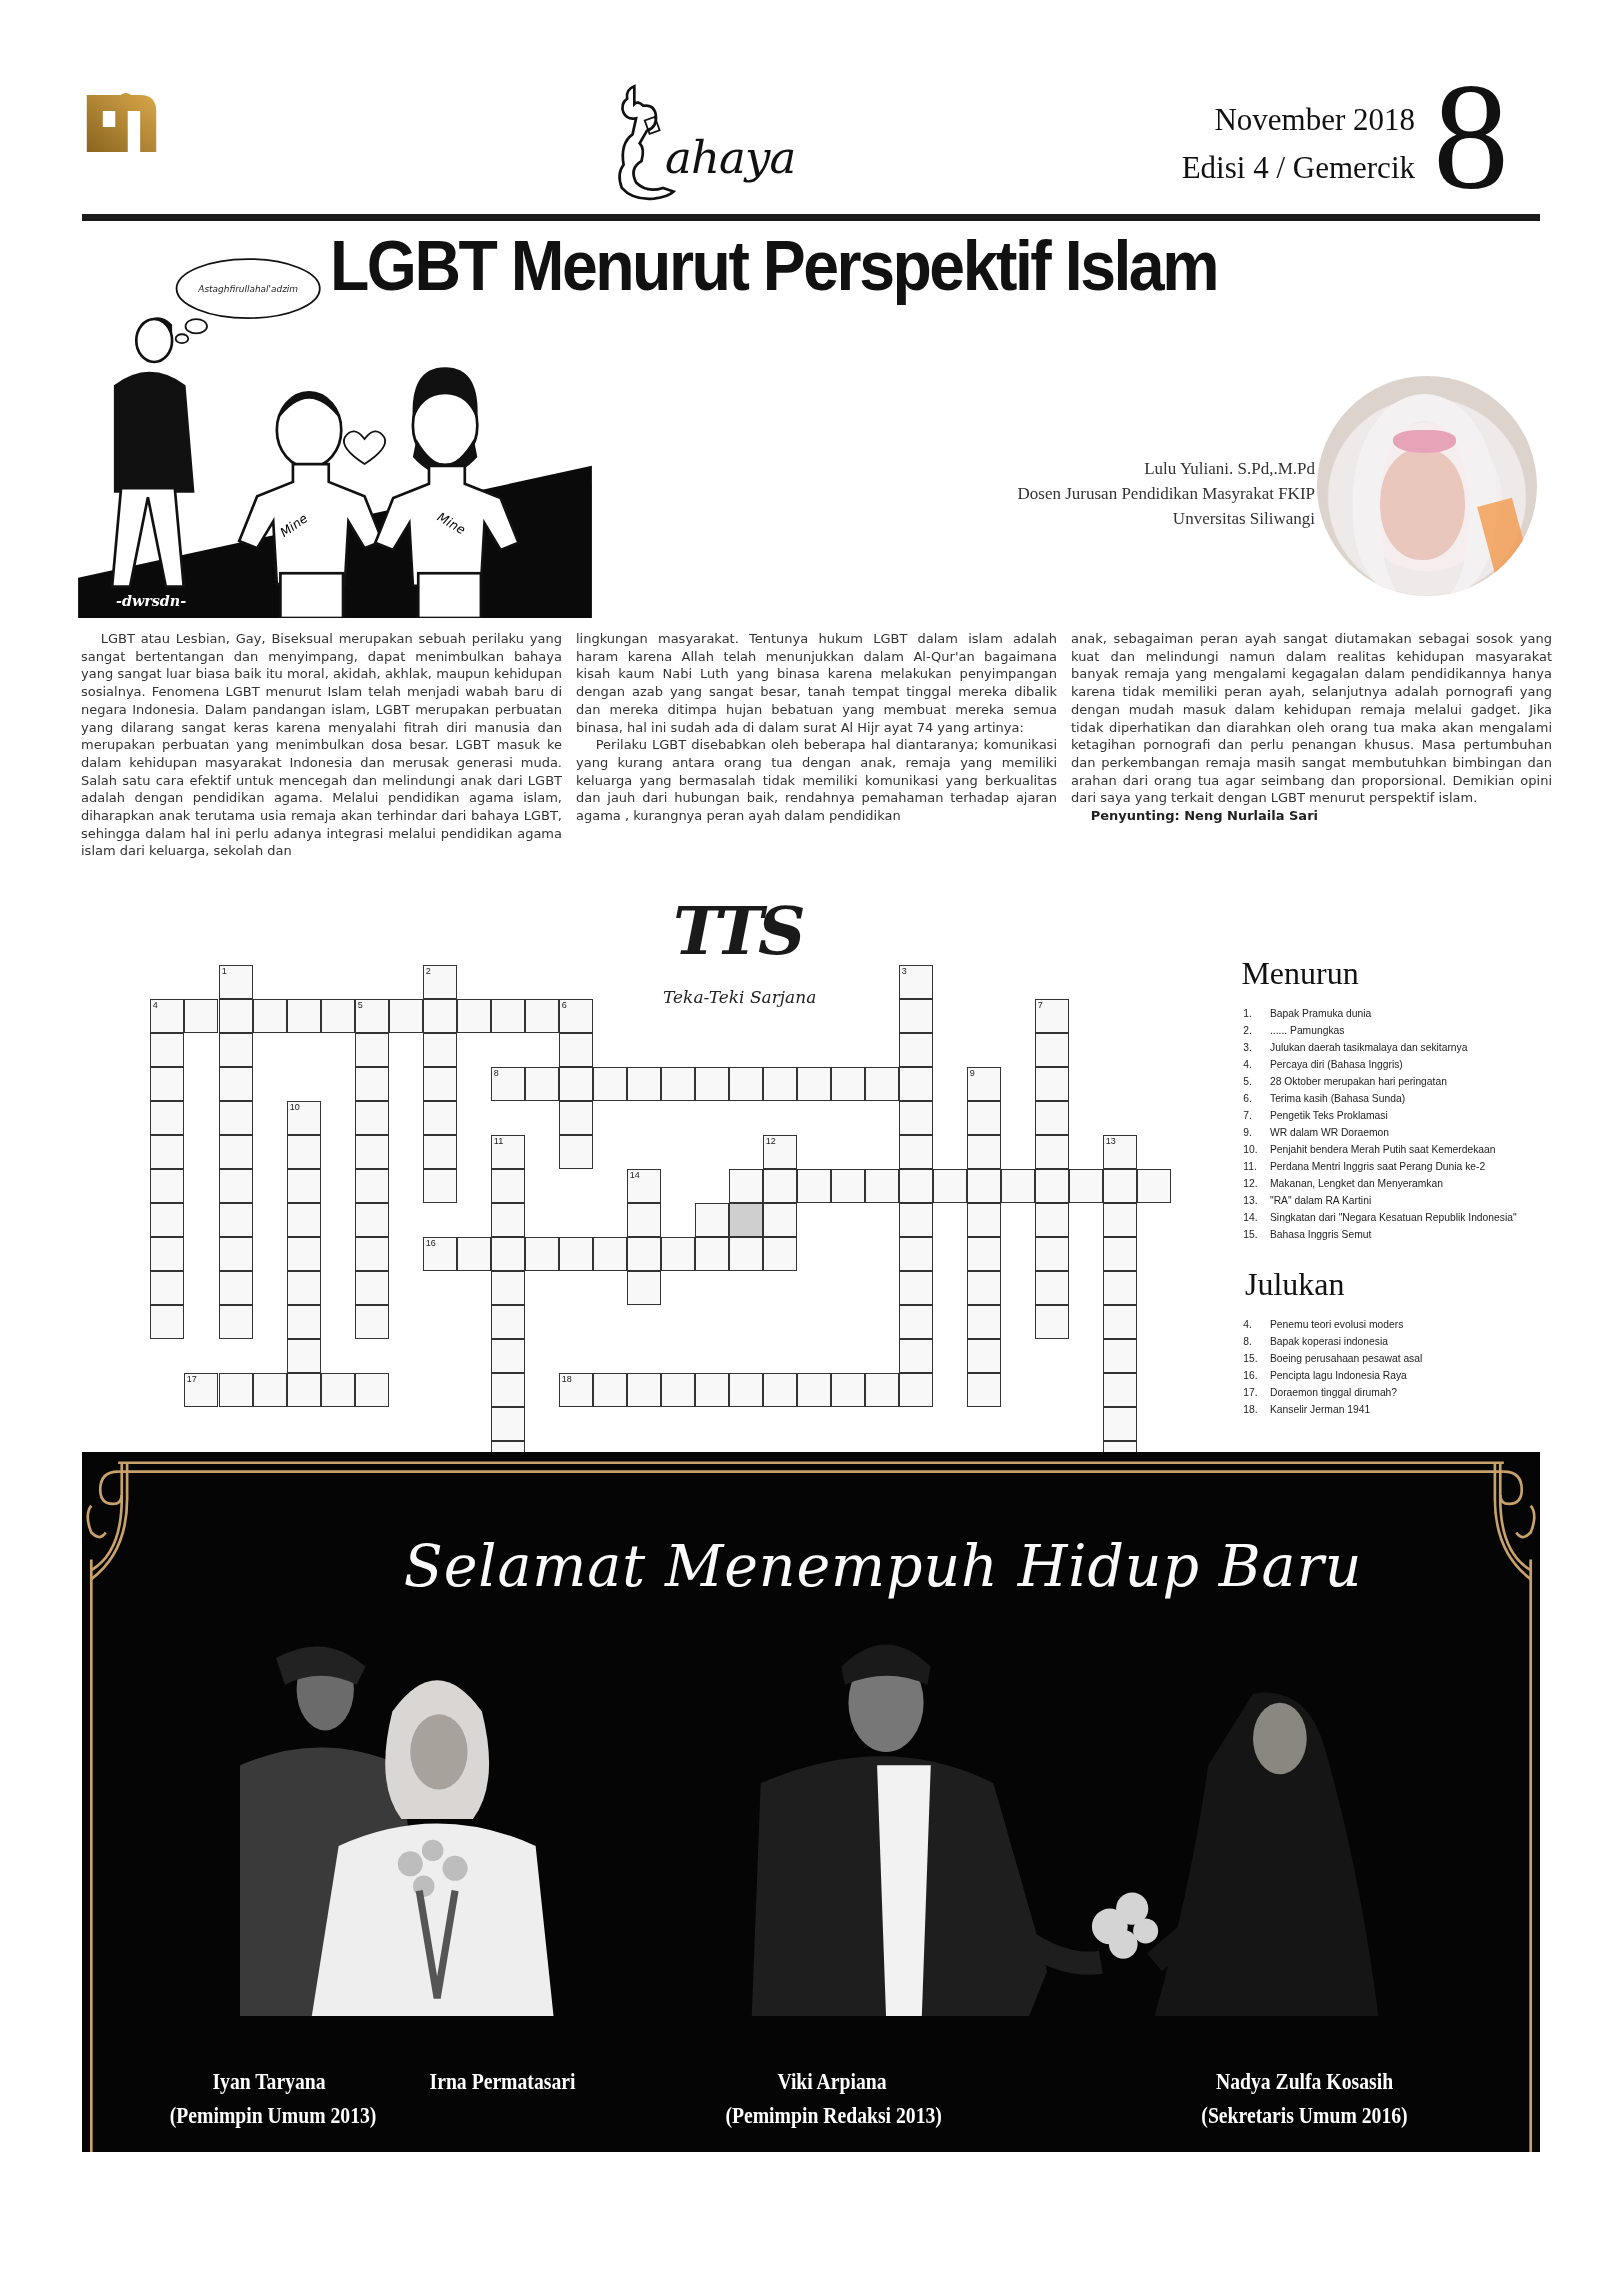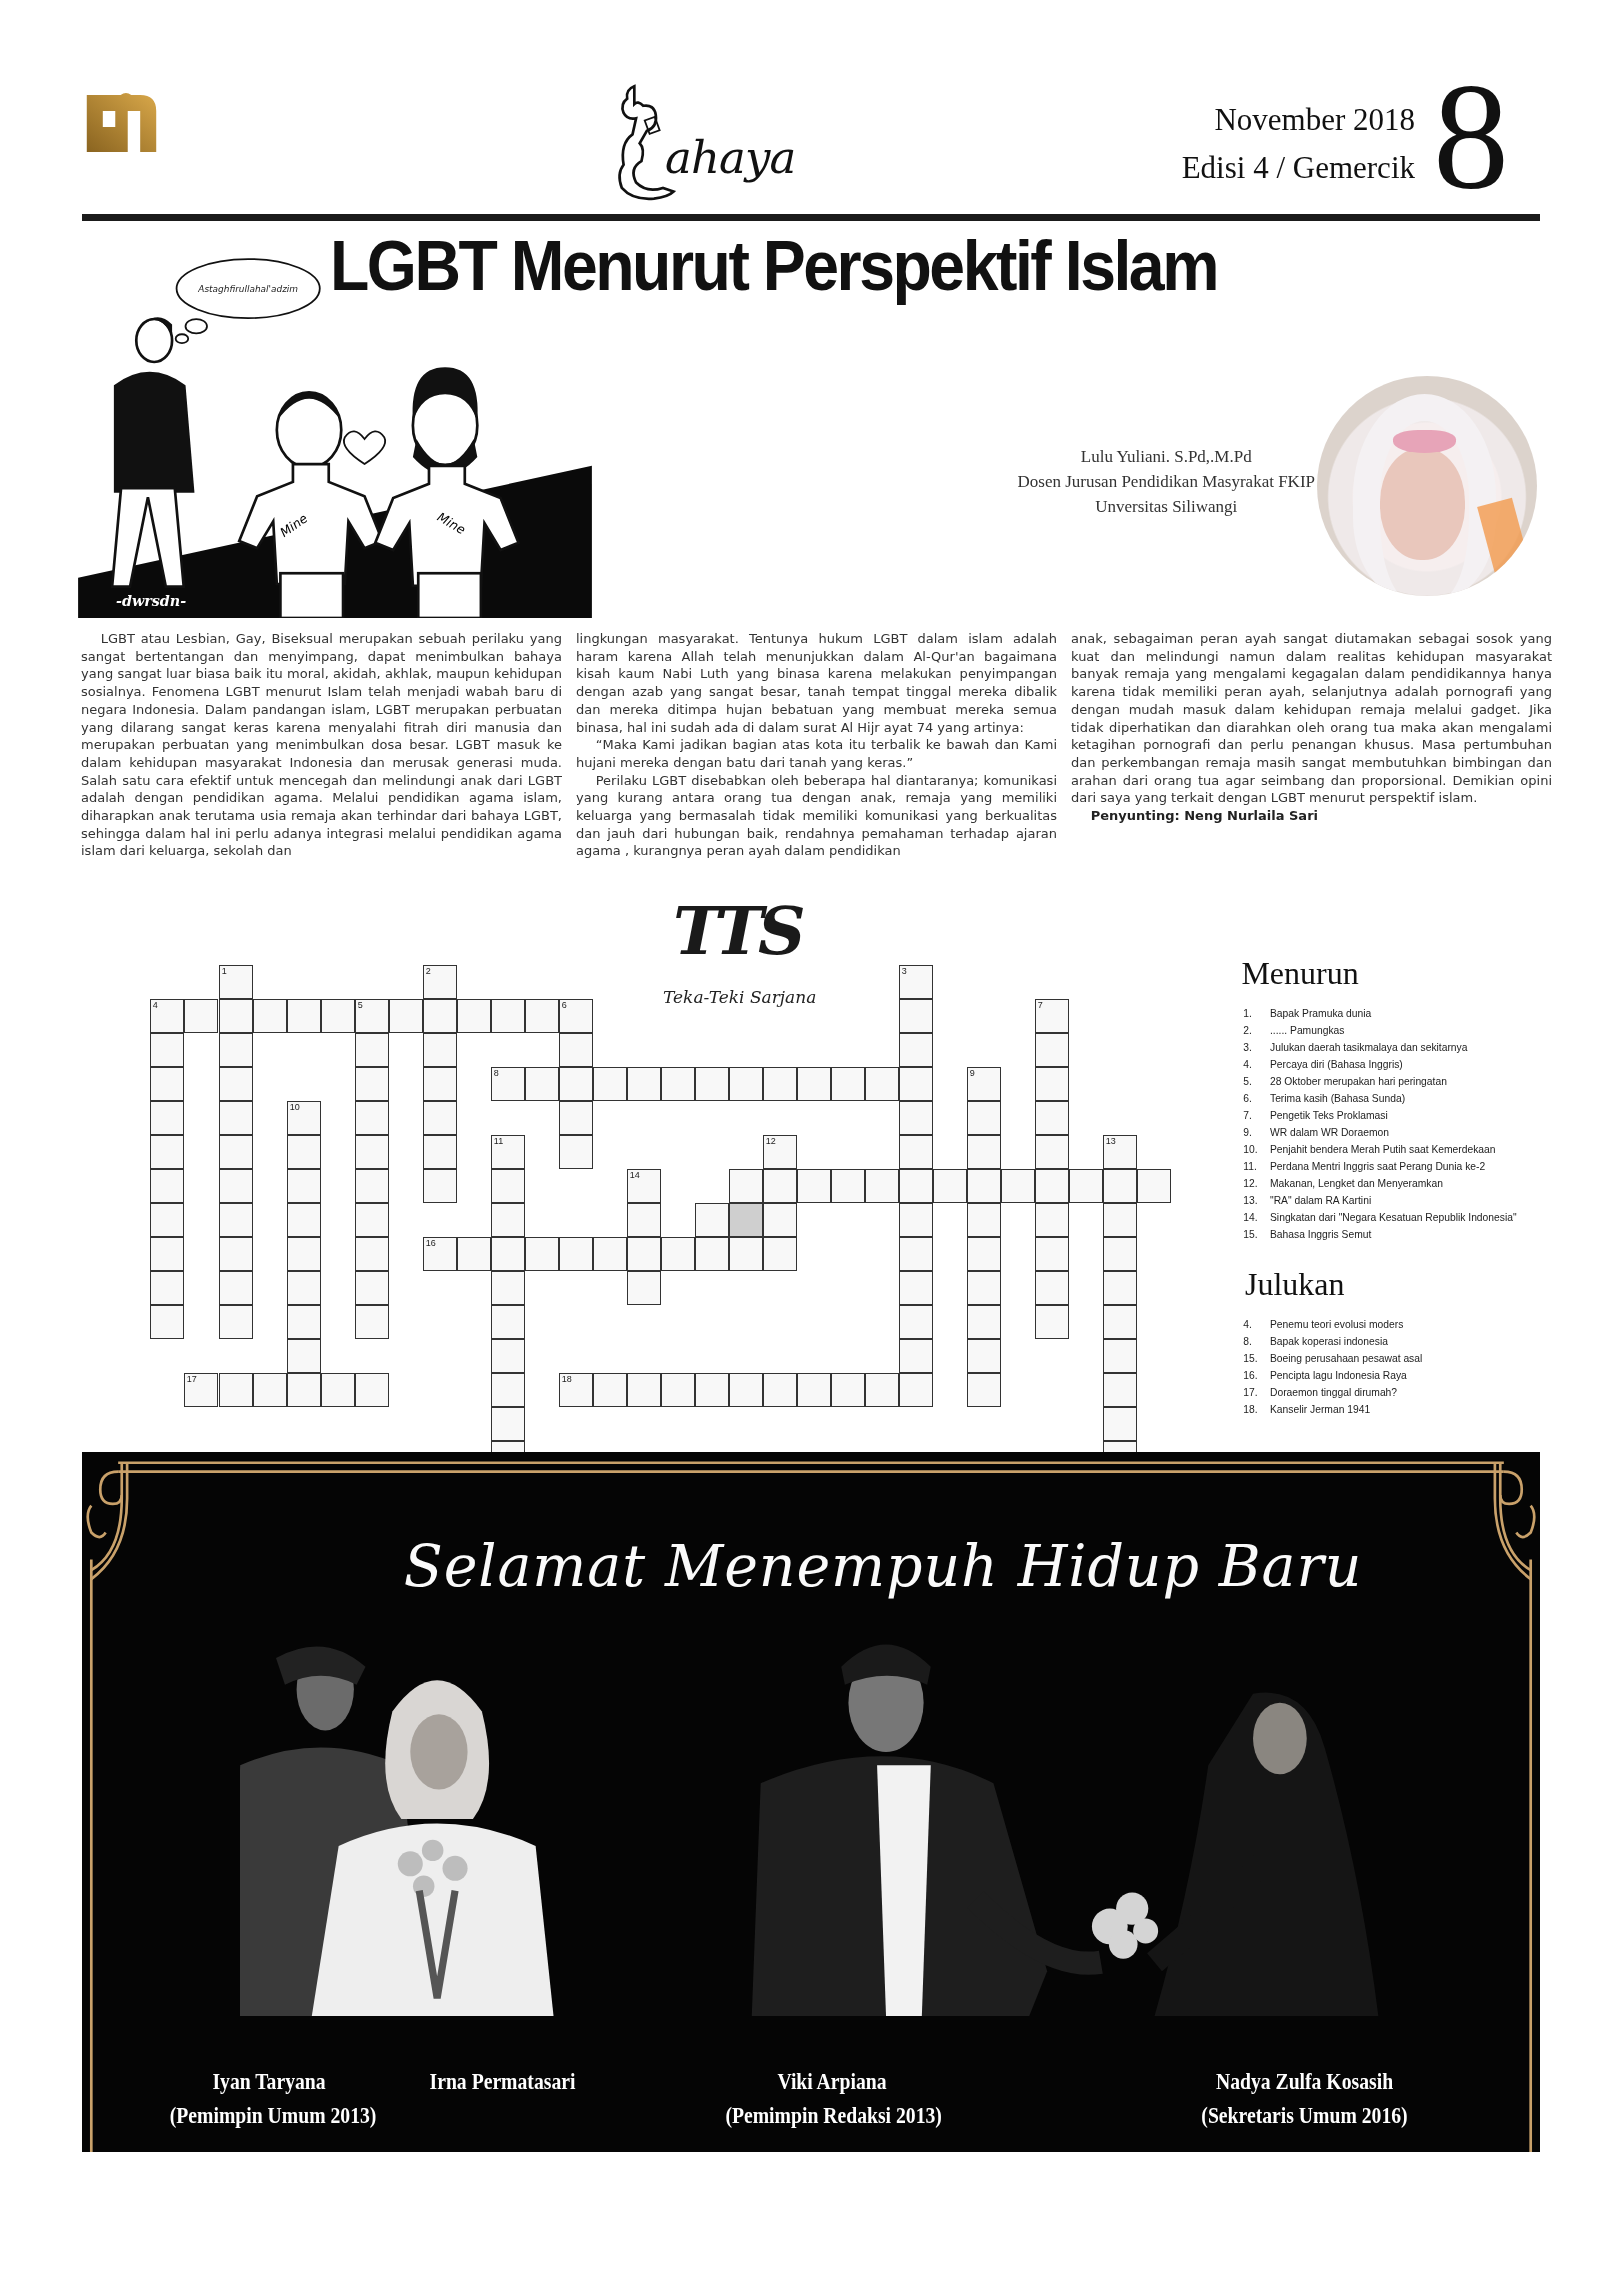--- a/index.html
+++ b/index.html
@@ -18,21 +18,21 @@
 
   
   .headline { position: absolute; left: 330px; top: 226px; font-family: "Liberation Sans", sans-serif; font-weight: 700; font-size: 70px; letter-spacing: -2.7px; transform: scaleX(0.92); transform-origin: left top; color: #111; white-space: nowrap; }
 
   
   .illustration { position: absolute; left: 78px; top: 251px; width: 514px; height: 367px; }
   .illus-credit { position: absolute; left: 116px; top: 593px; font-family: "DejaVu Serif", serif; font-style: italic; font-weight: bold; font-size: 14.3px; color: #fff; }
   .bubble-text { font-family: "DejaVu Sans", sans-serif; font-style: italic; font-size: 10px; }
 
   
-  .author-block { position: absolute; right: 306px; top: 444px; text-align: center; font-family: "Liberation Serif", serif; font-size: 17px; line-height: 25px; color: #333; }
+  .author-block { position: absolute; right: 306px; top: 456px; text-align: right; font-family: "Liberation Serif", serif; font-size: 17px; line-height: 25px; color: #333; }
   .author-photo { position: absolute; left: 1317px; top: 376px; width: 220px; height: 220px; border-radius: 50%; overflow: hidden;
     background: radial-gradient(circle at 50% 55%, #f2d8cf 0 22%, #f6eeee 23% 45%, #efe9e9 46% 60%, #dcd3cc 61% 100%); }
   .author-photo .face { position: absolute; left: 63px; top: 72px; width: 85px; height: 112px; border-radius: 48%; background: #e9c7bc; }
   .author-photo .veil { position: absolute; left: 36px; top: 18px; width: 143px; height: 206px; border-radius: 50% 50% 40% 40%; border: 27px solid #f4f1f3; border-bottom: none; }
   .author-photo .lace { position: absolute; left: 76px; top: 54px; width: 63px; height: 23px; border-radius: 40% 40% 50% 50%; background: #e7a4b8; }
   .author-photo .orange { position: absolute; left: 170px; top: 125px; width: 36px; height: 81px; background: #f39a4c; transform: rotate(-15deg); opacity: .8; }
 
   
   .article-col { position: absolute; top: 630px; width: 481px; font-family: "DejaVu Sans", sans-serif; font-size: 13px; line-height: 17.7px; color: #333; text-align: justify; }
   .article-col p { text-indent: 19.7px; }
@@ -139,21 +139,20 @@
     <div class="face"></div>
     <div class="lace"></div>
     <div class="orange"></div>
 </div>
 
 <div class="article-col col1">
   <p>LGBT atau Lesbian, Gay, Biseksual merupakan sebuah perilaku yang sangat bertentangan dan menyimpang, dapat menimbulkan bahaya yang sangat luar biasa baik itu moral, akidah, akhlak, maupun kehidupan sosialnya. Fenomena LGBT menurut Islam telah menjadi wabah baru di negara Indonesia. Dalam pandangan islam, LGBT merupakan perbuatan yang dilarang  sangat keras karena menyalahi fitrah diri manusia dan merupakan perbuatan yang menimbulkan dosa besar.  LGBT masuk ke dalam kehidupan masyarakat Indonesia dan merusak generasi muda. Salah satu cara efektif untuk mencegah dan melindungi anak dari LGBT adalah dengan pendidikan agama. Melalui pendidikan agama islam, diharapkan anak terutama usia remaja akan terhindar dari bahaya LGBT, sehingga dalam hal ini perlu adanya integrasi melalui pendidikan agama islam dari keluarga, sekolah dan</p>
 </div>
 <div class="article-col col2">
   <p class="noindent">lingkungan masyarakat. Tentunya hukum LGBT dalam islam adalah haram karena Allah telah menunjukkan dalam Al-Qur'an bagaimana kisah kaum Nabi Luth yang binasa karena melakukan penyimpangan dengan azab yang sangat besar, tanah tempat tinggal mereka dibalik dan mereka ditimpa hujan bebatuan yang membuat mereka semua binasa, hal ini sudah ada di dalam surat Al Hijr ayat 74 yang artinya:</p>
-  <p>“Maka Kami jadikan bagian atas kota itu terbalik ke bawah dan Kami hujani mereka dengan batu dari tanah yang keras.”</p>
   <p>Perilaku LGBT disebabkan oleh beberapa hal diantaranya; komunikasi yang kurang antara orang tua dengan anak, remaja yang memiliki keluarga yang bermasalah tidak memiliki komunikasi yang berkualitas dan jauh dari hubungan baik, rendahnya pemahaman terhadap ajaran agama , kurangnya peran ayah dalam pendidikan</p>
 </div>
 <div class="article-col col3">
   <p class="noindent">anak, sebagaiman peran ayah sangat diutamakan sebagai sosok yang kuat dan melindungi namun dalam realitas kehidupan masyarakat banyak remaja yang mengalami kegagalan dalam pendidikannya hanya karena tidak memiliki peran ayah, selanjutnya adalah pornografi yang dengan mudah masuk dalam kehidupan remaja melalui gadget. Jika tidak diperhatikan dan diarahkan oleh orang tua maka akan mengalami ketagihan pornografi dan perlu penangan khusus.  Masa pertumbuhan dan perkembangan remaja masih sangat membutuhkan bimbingan dan arahan dari orang tua agar seimbang dan proporsional. Demikian opini  dari saya yang terkait dengan LGBT menurut perspektif islam.</p>
   <div class="editor-credit">Penyunting: Neng Nurlaila Sari</div>
 </div>
 
 <div class="tts-logo">TTS</div>
 <div class="tts-sub">Teka-Teki Sarjana</div>
 <div class="crossword" id="crossword">

